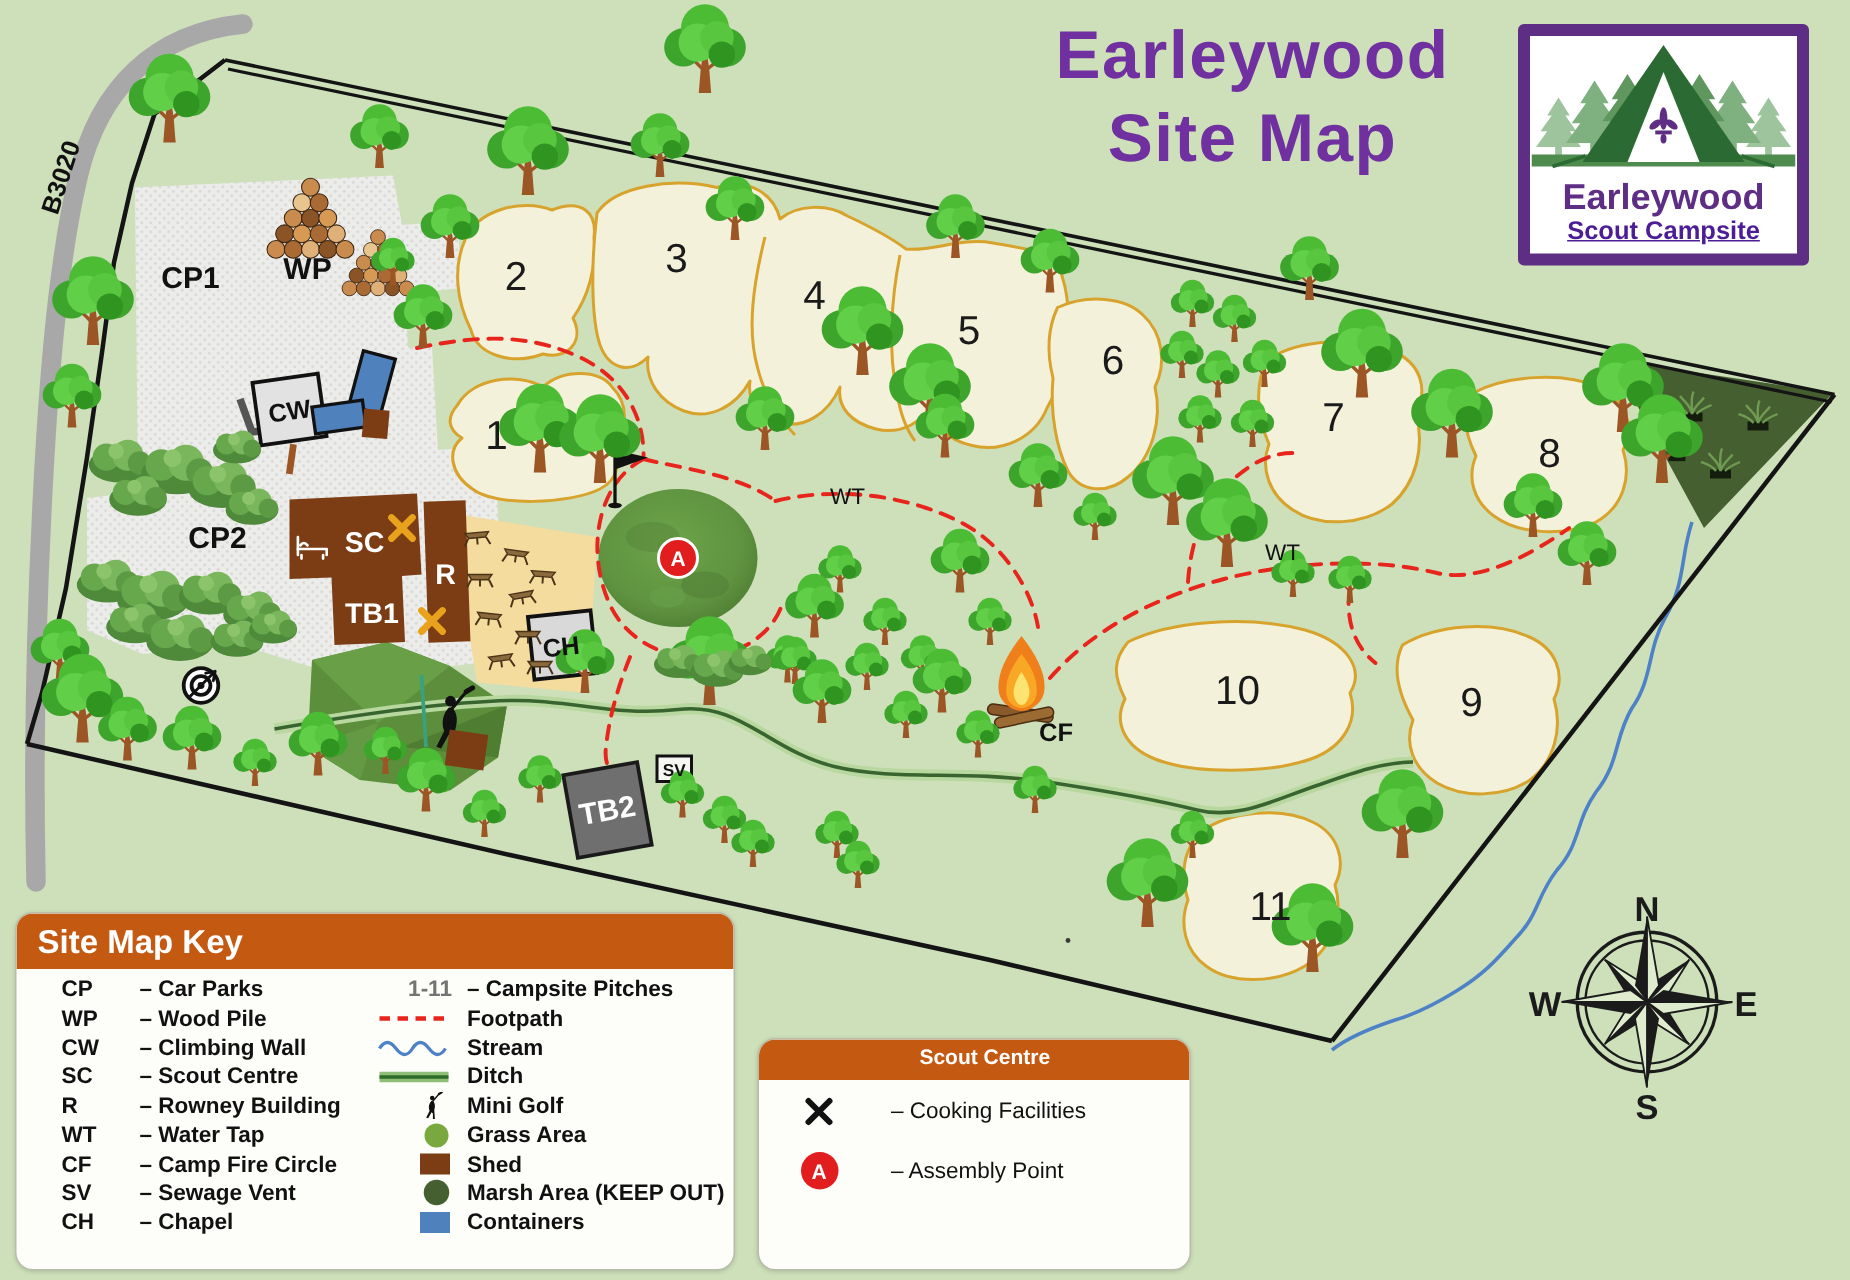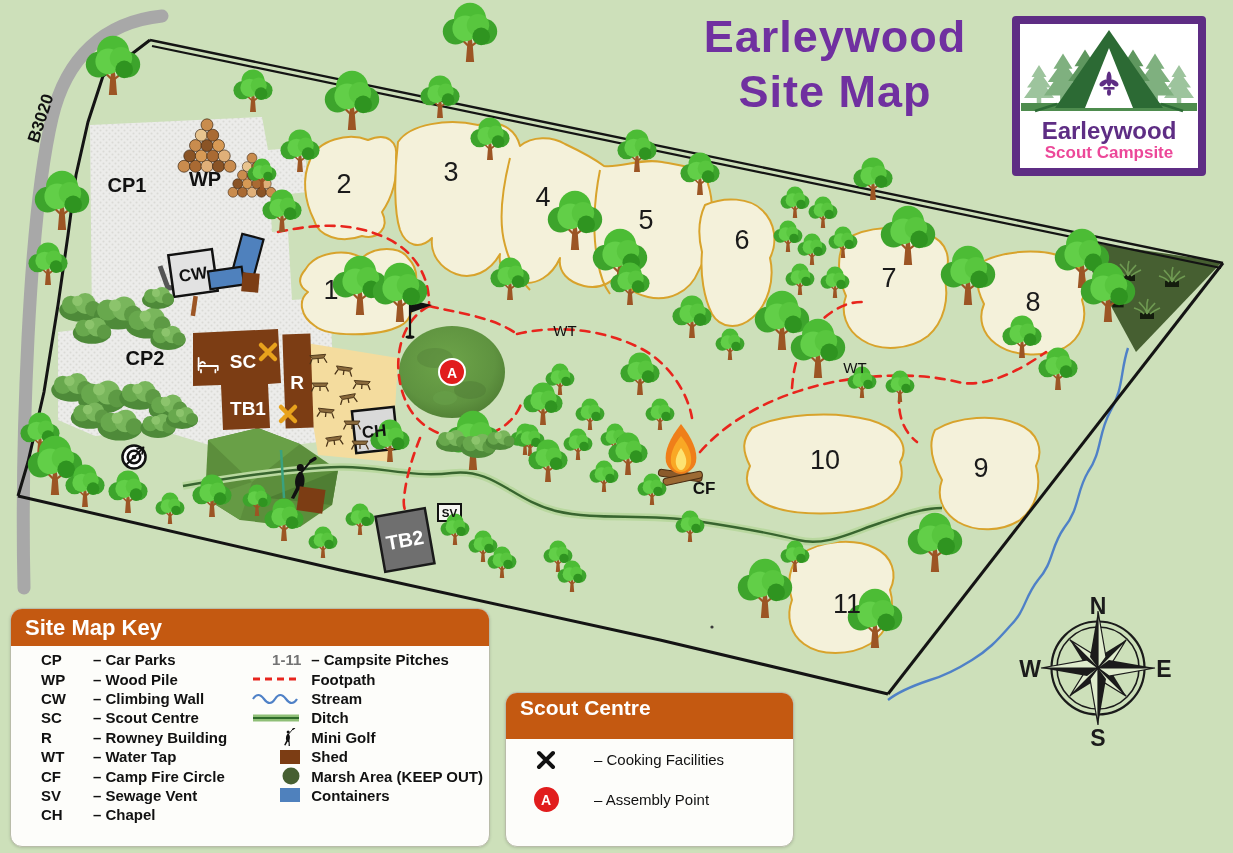--- a/index.html
+++ b/index.html
@@ -7,28 +7,28 @@
   .stage{position:relative;width:1233px;height:853px;overflow:hidden;background:#cde0ba;}
   .stage svg.mapsvg{position:absolute;left:0;top:0;}
   svg text{font-family:"Liberation Sans",sans-serif;}
 
   .title{position:absolute;left:645px;top:10px;width:380px;text-align:center;
          color:#7030a0;font-weight:bold;font-size:45px;line-height:1.22;letter-spacing:1px;}
 
   .logo{position:absolute;left:1012px;top:16px;width:178px;background:#fff;
         border:8px solid #5e2d84;border-radius:4px;text-align:center;padding-bottom:4px;}
   .logo .logo-name{color:#5e2d84;font-weight:bold;font-size:24px;line-height:1.05;margin-top:-2px;}
-  .logo .logo-sub{color:#ec4899;font-weight:bold;font-size:17px;line-height:1.2;}
+  .logo .logo-sub{color:#4c1d95;font-weight:bold;font-size:17px;line-height:1.2;text-decoration:underline;}
 
   .keybox{position:absolute;left:10px;top:608px;width:478px;height:237px;background:#fdfdfa;
           border:1px solid #b9bca9;border-radius:12px;box-shadow:0 1px 3px rgba(0,0,0,.15);overflow:hidden;}
   .scbox{position:absolute;left:505px;top:692px;width:287px;height:153px;background:#fdfdfa;
          border:1px solid #b9bca9;border-radius:12px;box-shadow:0 1px 3px rgba(0,0,0,.15);overflow:hidden;}
   .lg-header{background:#c45911;color:#fff;font-weight:600;font-size:22px;padding:6px 0 5px 14px;}
-  .scbox .lg-header{font-size:21px;padding:3px 0 19px 14px;}
+  .scbox .lg-header{font-size:14px;padding:3px 0 8px 14px;text-align:center;}
   .keycols{display:flex;padding:4px 6px 0 6px;}
   .kcol-left{width:248px;}
   .kcol-right{flex:1;}
   .krow{display:flex;align-items:center;height:19.4px;font-size:15px;color:#111;font-weight:bold;}
   .kcode{width:52px;margin-left:24px;}
   .kswatch{width:58px;display:flex;justify-content:flex-end;align-items:center;margin-right:10px;}
   .kswatch .pitchcode{font-size:15px;color:#737373;}
   .klabel{white-space:nowrap;}
   .scrow{display:flex;align-items:center;height:39px;font-size:15px;color:#111;margin-top:1px;}
   .scicon{width:40px;margin-left:20px;display:flex;align-items:center;justify-content:center;}
@@ -566,20 +566,28 @@
       <div class="krow">
         <span class="kswatch">
               <svg width="24" height="19" viewBox="-12 -17 24 19">
                 <use href="#golfer" transform="translate(-4,1) scale(0.45)"></use>
               </svg>
             </span>
         <span class="klabel">Mini Golf</span>
       </div>
       <div class="krow">
         <span class="kswatch">
+              <svg width="20" height="18">
+                <circle cx="10" cy="9" r="8" fill="#79a83f"></circle>
+              </svg>
+            </span>
+        <span class="klabel">Grass Area</span>
+      </div>
+      <div class="krow">
+        <span class="kswatch">
               <svg width="22" height="16">
                 <rect x="1" y="1" width="20" height="14" fill="#7c3d14"></rect>
               </svg>
             </span>
         <span class="klabel">Shed</span>
       </div>
       <div class="krow">
         <span class="kswatch">
               <svg width="20" height="18">
                 <circle cx="10" cy="9" r="8.5" fill="#465f31"></circle>

